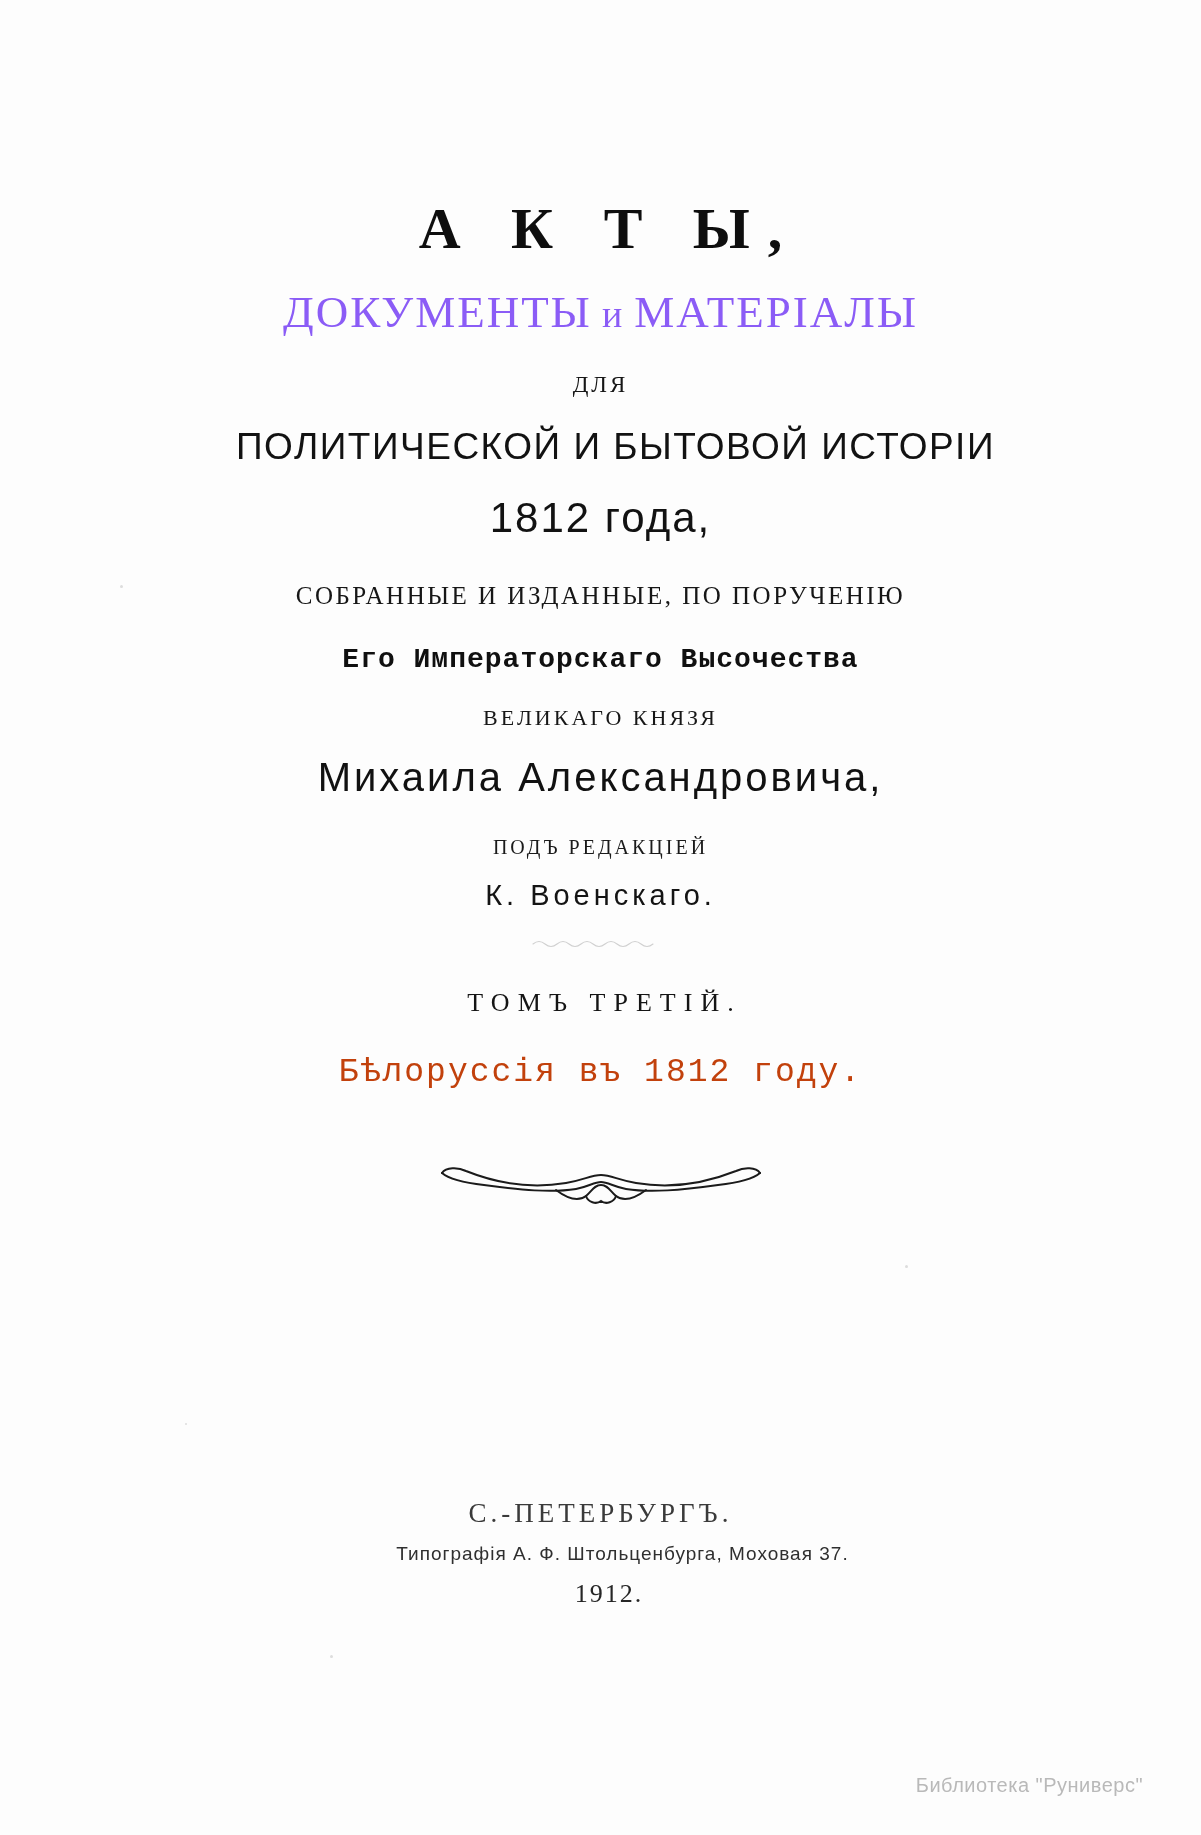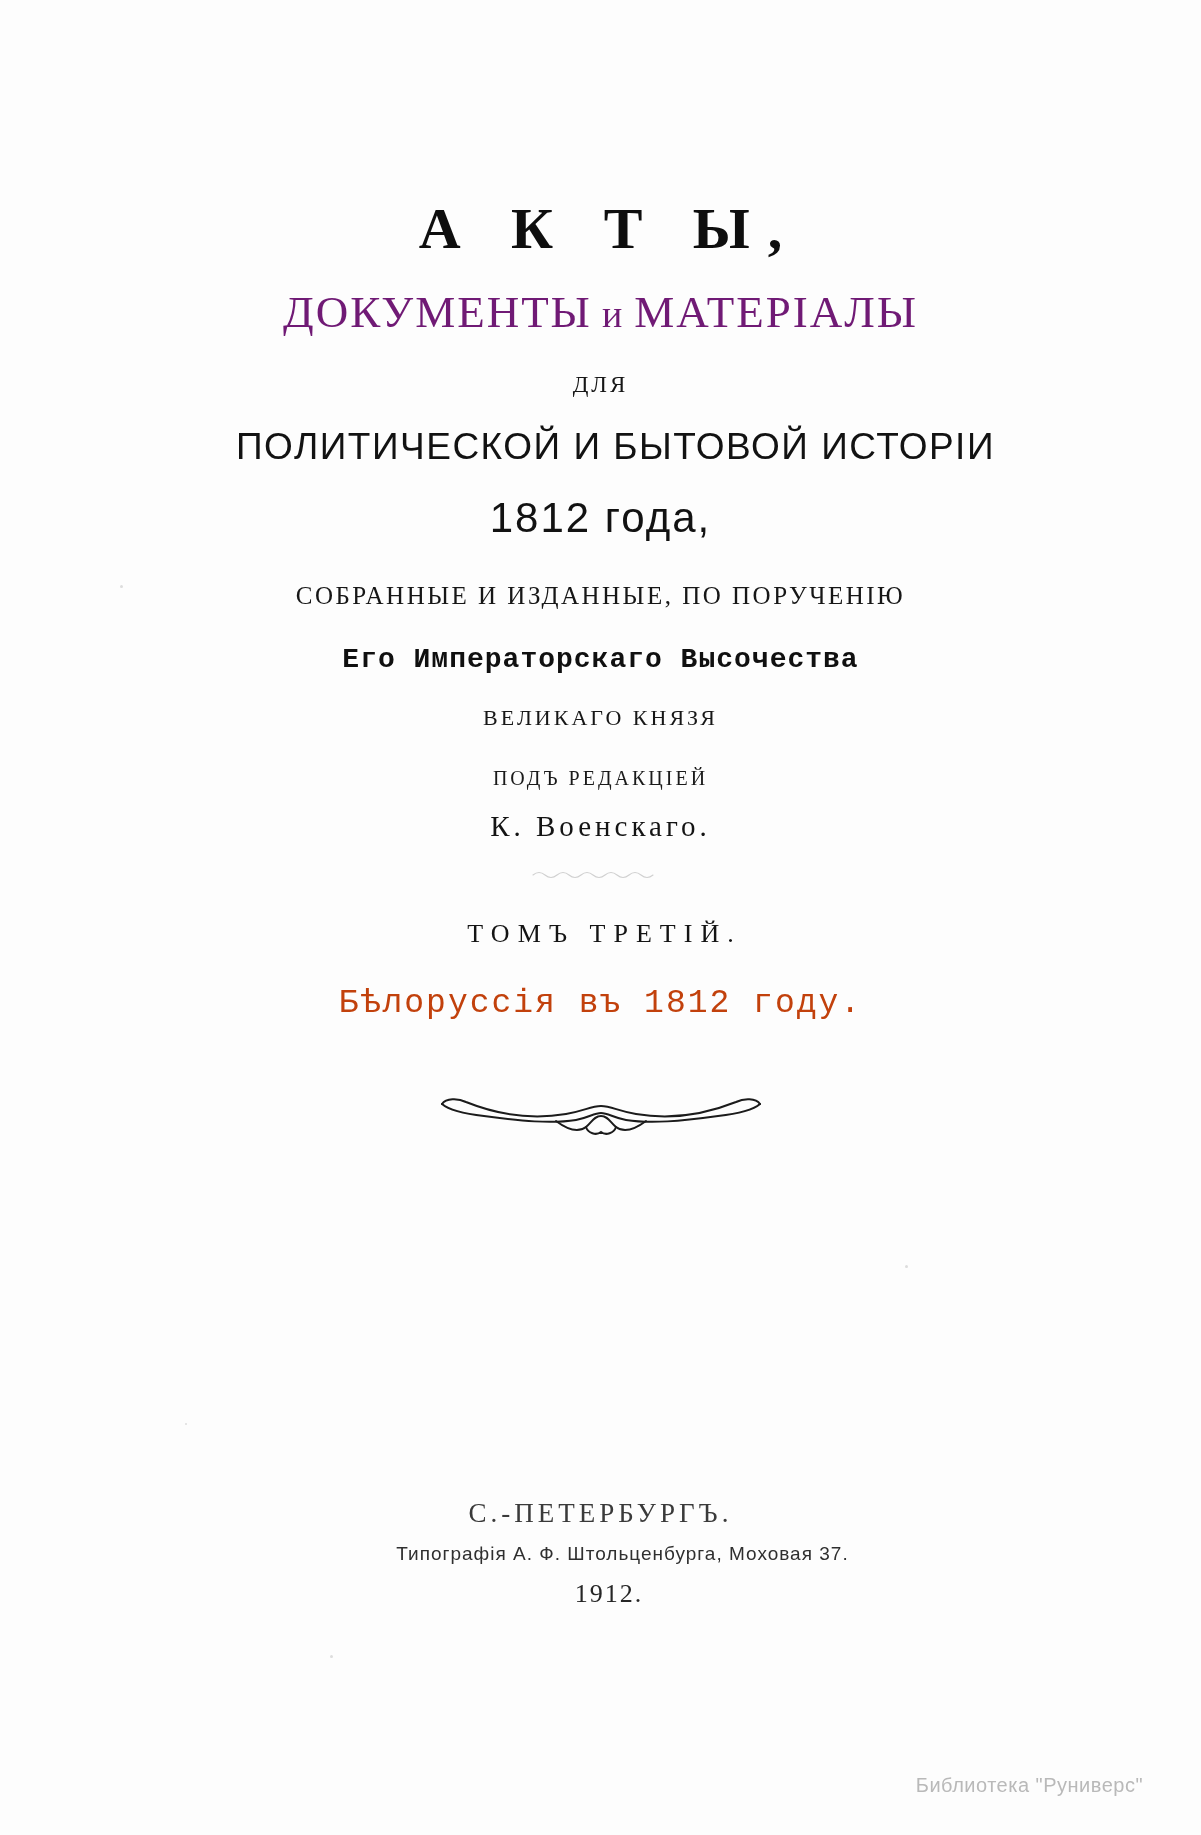--- a/index.html
+++ b/index.html
@@ -44,21 +44,21 @@
     letter-spacing: 18px;
     text-indent: 18px;
     color: #0e0e0e;
   }
 
   .l-docs {
     margin-top: 24px;
     font-family: "Liberation Serif", serif;
     font-size: 45px;
     letter-spacing: 2px;
-    color: #701a75;
+    color: #8b5cf6;
   }
   .l-docs .conj {
     font-size: 38px;
     font-style: normal;
     padding: 0 10px;
   }
 
   .l-dlya {
     margin-top: 34px;
     font-family: "Liberation Serif", serif;
@@ -120,21 +120,21 @@
   .l-podred {
     margin-top: 36px;
     font-family: "Liberation Serif", serif;
     font-size: 20px;
     letter-spacing: 3px;
     color: #1a1a1a;
   }
 
   .l-editor {
     margin-top: 20px;
-    font-family: Liberation Serif, serif;
+    font-family: Liberation Sans, sans-serif;
     font-size: 29px;
     letter-spacing: 4px;
     color: #141414;
   }
 
   
   .divider-small {
     margin: 26px auto 0 auto;
     width: 140px;
     height: 10px;
@@ -235,20 +235,21 @@
     <div class="line l-polit">ПОЛИТИЧЕСКОЙ И БЫТОВОЙ ИСТОРІИ</div>
 
     <div class="line l-year">1812 года,</div>
 
     <div class="line l-sobr">СОБРАННЫЕ И ИЗДАННЫЕ, ПО ПОРУЧЕНІЮ</div>
 
     <div class="line l-ego">Его Императорскаго Высочества</div>
 
     <div class="line l-velikago">ВЕЛИКАГО КНЯЗЯ</div>
 
+    <div class="line l-name">Михаила Александровича,</div>
 
     <div class="line l-podred">ПОДЪ РЕДАКЦІЕЙ</div>
 
     <div class="line l-editor">К. Военскаго.</div>
 
     <div class="divider-small">
       <svg width="140" height="10" viewBox="0 0 140 10" xmlns="http://www.w3.org/2000/svg">
         <path d="M2 6 q6 -5 12 0 t12 0 t12 0 t12 0 t12 0 t12 0 t12 0 t12 0 t12 0 t12 0" fill="none" stroke="#9a9a9a" stroke-width="1.1" stroke-linecap="round"></path>
       </svg>
     </div>

